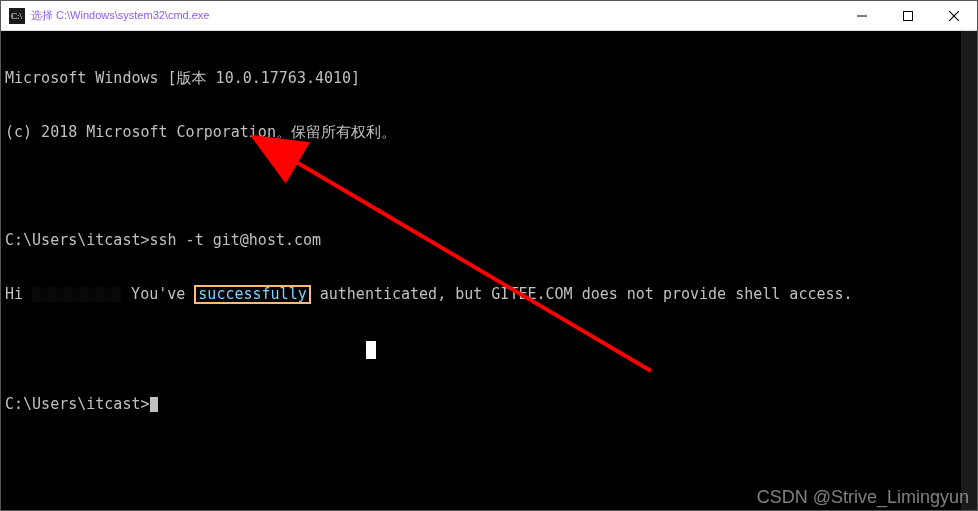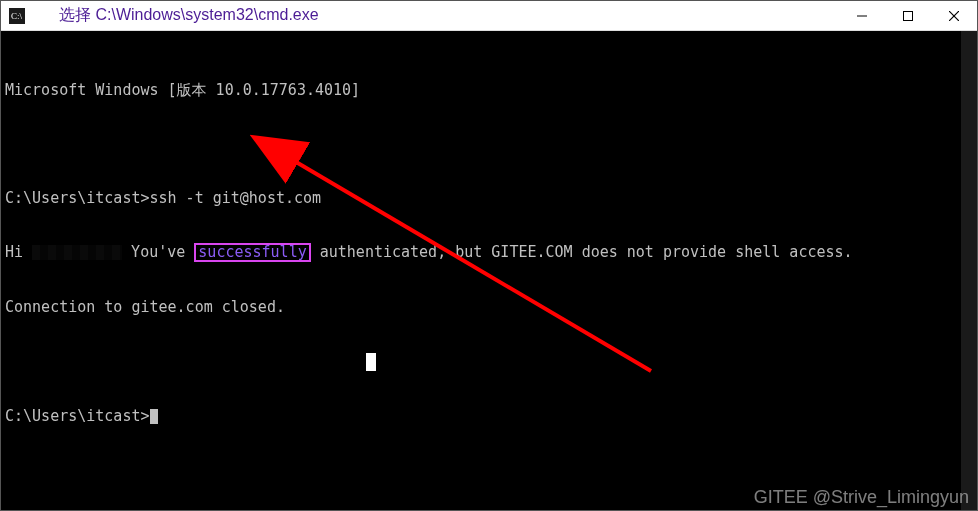--- a/index.html
+++ b/index.html
@@ -31,24 +31,23 @@
       width: 16px;
       height: 16px;
       margin-left: 8px;
       margin-right: 6px;
       display: inline-flex;
       align-items: center;
       justify-content: center;
     }
     .titlebar-title {
       font-family: "Microsoft YaHei", Tahoma, sans-serif;
-      font-size: 16px;
-      color: #4c1d95;
+      font-size: 11px;
+      color: #8b5cf6;
       flex: 1;
-      margin-left: 28px;
     }
     .win-controls {
       display: flex;
       height: 100%;
     }
     .win-btn {
       width: 46px;
       height: 100%;
       display: flex;
       align-items: center;
@@ -58,21 +57,21 @@
       color: #000;
     }
     .win-btn svg { display: block; }
     .terminal {
       flex: 1;
       background: #000;
       color: #c0c0c0;
       font-family: "NSimSun", "SimSun", Consolas, monospace;
       font-size: 15px;
       line-height: 18px;
-      padding: 14px 4px;
+      padding: 2px 4px;
       position: relative;
       white-space: pre;
       overflow: hidden;
     }
     .line { display: block; }
     .redacted {
       display: inline-block;
       width: 90px;
       height: 15px;
       background: #000;
@@ -80,22 +79,22 @@
       position: relative;
     }
     .redacted::after {
       content:"";
       position:absolute;
       inset:0;
       background: repeating-linear-gradient(90deg,#0a0a0a 0 8px,#050505 8px 16px);
     }
     .success-box {
       display: inline-block;
-      border: 2px solid #d946ef;
-      color: #8b5cf6;
+      border: 2px solid #fdba74;
+      color: #7dd3fc;
       padding: 0 2px;
       line-height: 15px;
     }
     .cursor {
       display:inline-block;
       width:8px;
       height:15px;
       background:#c0c0c0;
       vertical-align: middle;
     }
@@ -157,33 +156,33 @@
         <svg width="10" height="10">
           <line x1="0" y1="0" x2="10" y2="10" stroke="#000" stroke-width="1.2"></line>
           <line x1="10" y1="0" x2="0" y2="10" stroke="#000" stroke-width="1.2"></line>
         </svg>
       </div>
     </div>
   </div>
 
   <div class="terminal">
     <span class="line">Microsoft Windows [版本 10.0.17763.4010]</span>
+    <span class="line">(c) 2018 Microsoft Corporation。保留所有权利。</span>
     <span class="line"> </span>
     <span class="line"><span>C:\Users\itcast&gt;</span><span>ssh -t git@host.com</span></span>
     <span class="line"><span>Hi </span><span class="redacted"></span><span> You've </span><span class="success-box">successfully</span><span> authenticated, but GITEE.COM does not provide shell access.</span></span>
-    <span class="line">Connection to gitee.com closed.</span>
     <span class="line"><span>                                        </span><span class="selection-cursor"></span></span>
     <span class="line"><span>C:\Users\itcast&gt;</span><span class="cursor"></span></span>
 
     <svg class="arrow-overlay" width="978" height="480">
       <defs>
         <marker id="arrowhead" markerWidth="14" markerHeight="12" refX="2" refY="6" orient="auto">
           <polygon points="0 0, 14 6, 0 12" fill="#ff0000"></polygon>
         </marker>
       </defs>
       <line x1="650" y1="340" x2="290" y2="128" stroke="#ff0000" stroke-width="4" marker-end="url(#arrowhead)"></line>
     </svg>
 
     <div class="scrollbar"></div>
 
-    <div class="watermark">GITEE @Strive_Limingyun</div>
+    <div class="watermark">CSDN @Strive_Limingyun</div>
   </div>
 </div>
 
 </body></html>

